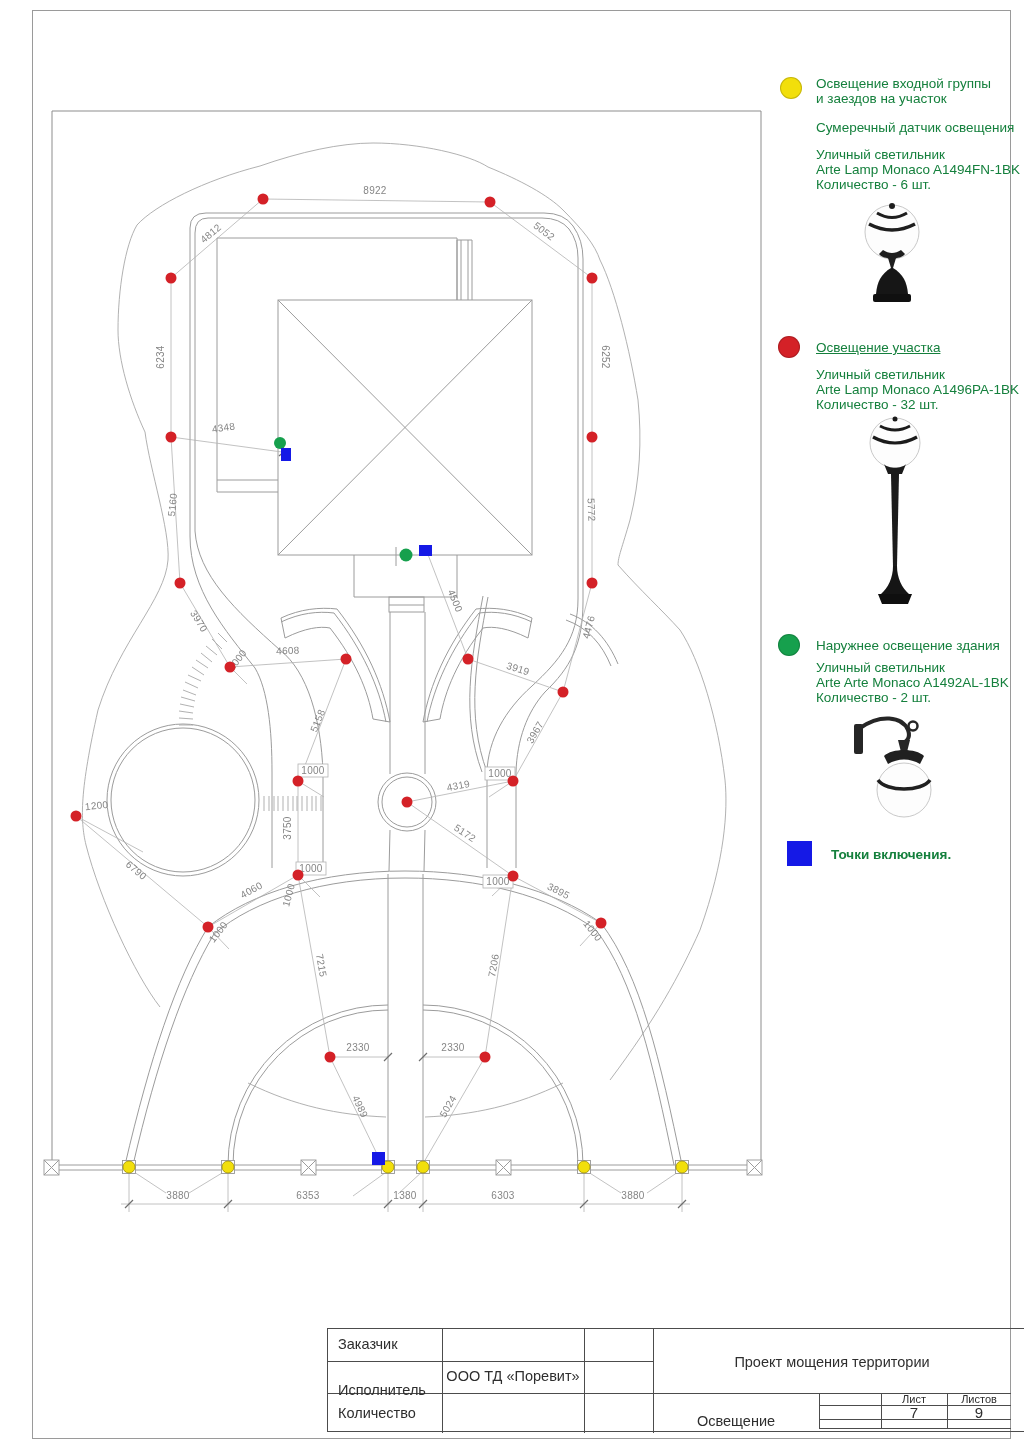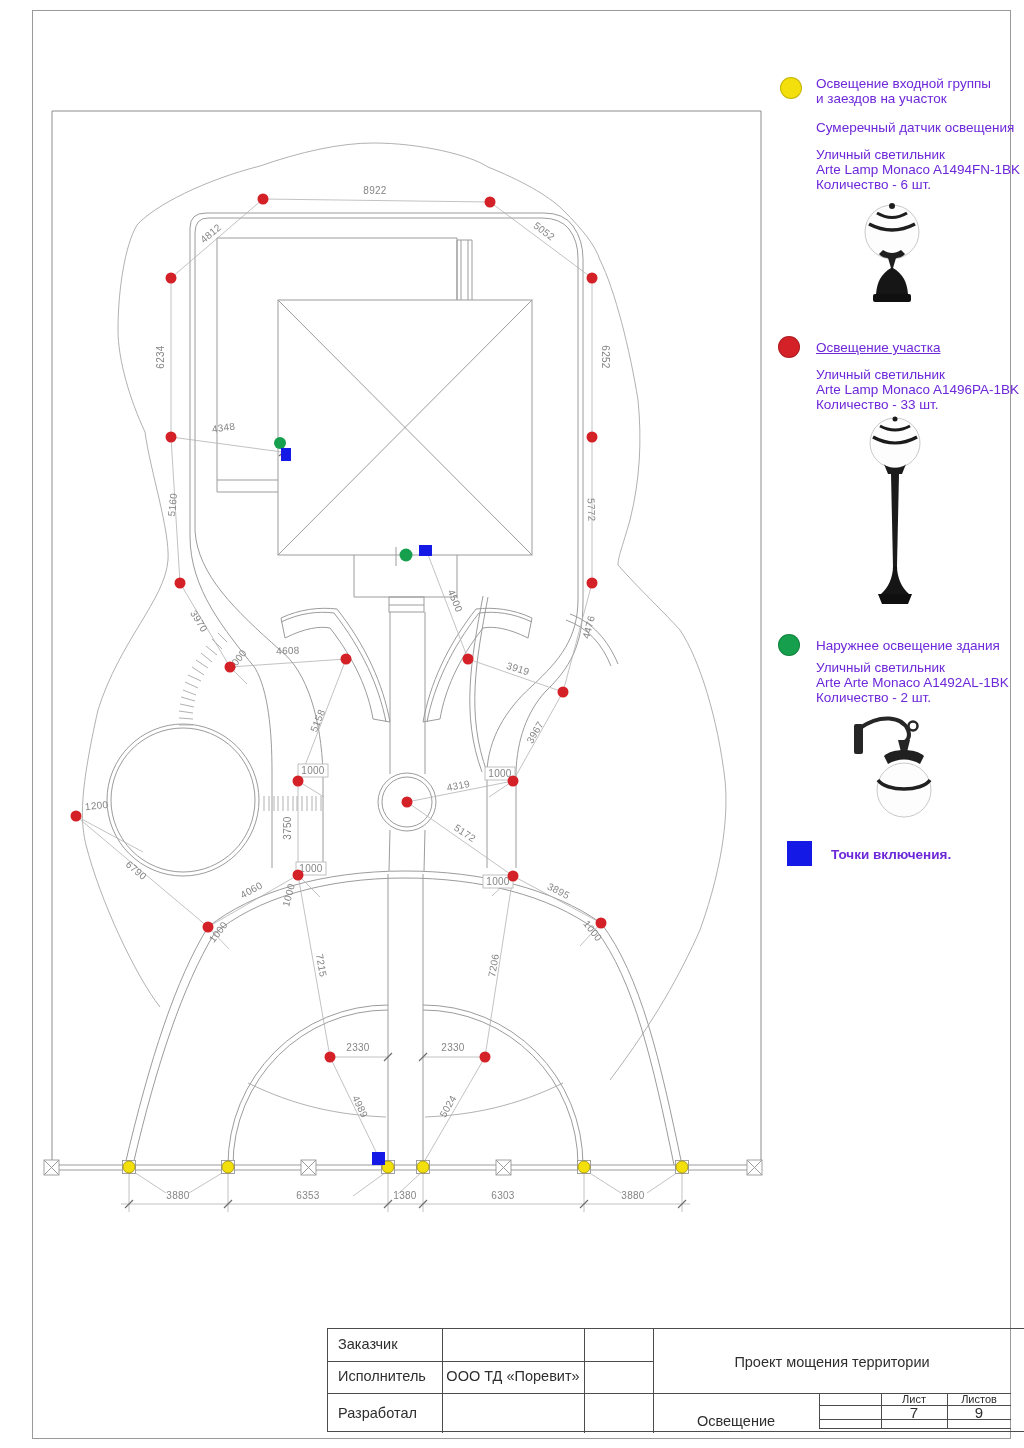--- a/index.html
+++ b/index.html
@@ -13,21 +13,21 @@
   .dimln{stroke:#b2b2b2;stroke-width:0.8;fill:none;}
   .tick{stroke:#6f6f6f;stroke-width:1.2;fill:none;}
   .dimtxt{font-size:10px;fill:#858585;text-anchor:middle;letter-spacing:.3px;}
   .dimbox{fill:#ffffff;stroke:#b2b2b2;stroke-width:0.8;}
   .dot-red{fill:var(--lamp-red);}
   .dot-green{fill:var(--lamp-green);}
   .dot-yellow{fill:var(--lamp-yellow);stroke:#9a8c00;stroke-width:0.8;}
   .sq-blue{fill:var(--switch-blue);}
   .postbox{fill:#ffffff;stroke:#979797;stroke-width:0.9;}
   
-  .legend-text{position:absolute;color:#6d28d9;font-size:13.5px;line-height:15px;white-space:nowrap;}
+  .legend-text{position:absolute;color:#15803d;font-size:13.5px;line-height:15px;white-space:nowrap;}
   .legend-marker{position:absolute;width:22px;height:22px;border-radius:50%;box-shadow:inset 0 0 0 1px rgba(0,0,0,.18);}
   .legend-sq{position:absolute;width:25px;height:25px;background:var(--switch-blue);}
   .lamp-img{position:absolute;}
   
   .tb{position:absolute;left:327px;top:1328px;width:704px;height:104px;border:1px solid #4c4c4c;box-sizing:border-box;}
   .tb .vl,.tb .hl{position:absolute;background:#4c4c4c;}
   .tb .vl{width:1px;}
   .tb .hl{height:1px;}
   .tb .cell{position:absolute;color:#2e2e2e;font-size:14.5px;white-space:nowrap;}
   .tb .cell.ctr{text-align:center;}
@@ -312,21 +312,21 @@
       <path d="M31,56 L39,56 L36,66 L34,66 Z" fill="#1e1e1e"></path>
       <path d="M34,66 C24,72 20,80 19,92 L51,92 C50,80 46,72 36,66 Z" fill="#161616"></path>
       <rect x="16" y="92" width="38" height="8" rx="2" fill="#101010"></rect>
     </svg>
 
     <div class="legend-marker" style="left:778px;top:336px;background:var(--lamp-red);"></div>
     <div class="legend-text" style="left:816px;top:340px;text-decoration:underline;">Освещение участка</div>
     <div class="legend-text" style="left:816px;top:367px;">
       <div>Уличный светильник</div>
       <div>Arte Lamp Monaco A1496PA-1BK</div>
-      <div>Количество - 33 шт.</div>
+      <div>Количество - 32 шт.</div>
     </div>
     <svg class="lamp-img" style="left:867px;top:416px;" width="56" height="196" viewBox="0 0 56 196">
       <circle cx="28" cy="27" r="25" fill="#fdfdfd" stroke="#c9c9c9"></circle>
       <path d="M6,21 Q28,33 50,21" stroke="#1b1b1b" stroke-width="3.2" fill="none"></path>
       <path d="M13,10 Q28,18 43,10" stroke="#1b1b1b" stroke-width="2.8" fill="none"></path>
       <circle cx="28" cy="3" r="2.5" fill="#1b1b1b"></circle>
       <path d="M17,48 C21,53 35,53 39,48 L35,58 L21,58 Z" fill="#1b1b1b"></path>
       <path d="M24,58 L32,58 L30,150 L26,150 Z" fill="#1b1b1b"></path>
       <path d="M26,150 C26,162 21,172 14,178 L42,178 C35,172 30,162 30,150 Z" fill="#151515"></path>
       <path d="M11,178 L45,178 L41,188 L15,188 Z" fill="#0f0f0f"></path>
@@ -360,23 +360,23 @@
     <div class="hl" style="left:0;top:32px;width:325px;"></div>
     <div class="hl" style="left:0;top:64px;width:683px;"></div>
     <div class="vl" style="left:491px;top:64px;height:35px;"></div>
     <div class="vl" style="left:553px;top:64px;height:35px;"></div>
     <div class="vl" style="left:619px;top:64px;height:35px;"></div>
     <div class="hl" style="left:491px;top:76px;width:192px;"></div>
     <div class="hl" style="left:491px;top:90px;width:192px;"></div>
     <div class="hl" style="left:491px;top:99px;width:192px;"></div>
 
     <div class="cell" style="left:10px;top:7px;">Заказчик</div>
-    <div class="cell" style="left:10px;top:39px;">Исполнитель</div>
+    <div class="cell" style="left:10px;top:53px;">Исполнитель</div>
     <div class="cell ctr" style="left:114px;top:39px;width:142px;">ООО ТД «Поревит»</div>
-    <div class="cell" style="left:10px;top:76px;">Разработал</div>
+    <div class="cell" style="left:10px;top:76px;">Количество</div>
     <div class="cell ctr" style="left:325px;top:25px;width:358px;">Проект мощения территории</div>
     <div class="cell ctr" style="left:325px;top:84px;width:166px;">Освещение</div>
     <div class="cell ctr" style="left:553px;top:64px;width:66px;font-size:11px;">Лист</div>
     <div class="cell ctr" style="left:619px;top:64px;width:64px;font-size:11px;">Листов</div>
     <div class="cell ctr" style="left:553px;top:75px;width:66px;font-size:15px;">7</div>
     <div class="cell ctr" style="left:619px;top:75px;width:64px;font-size:15px;">9</div>
   </div>
 </div>
 
 </body></html>

